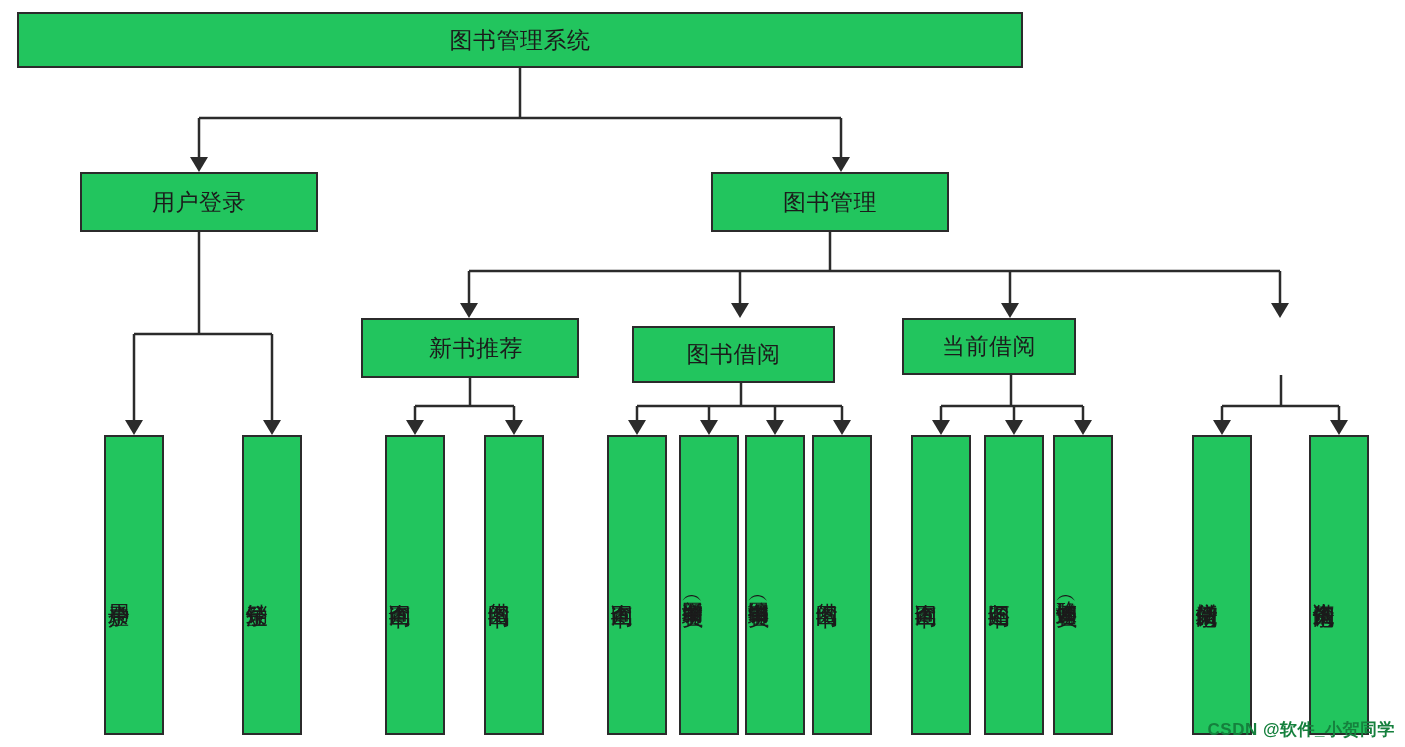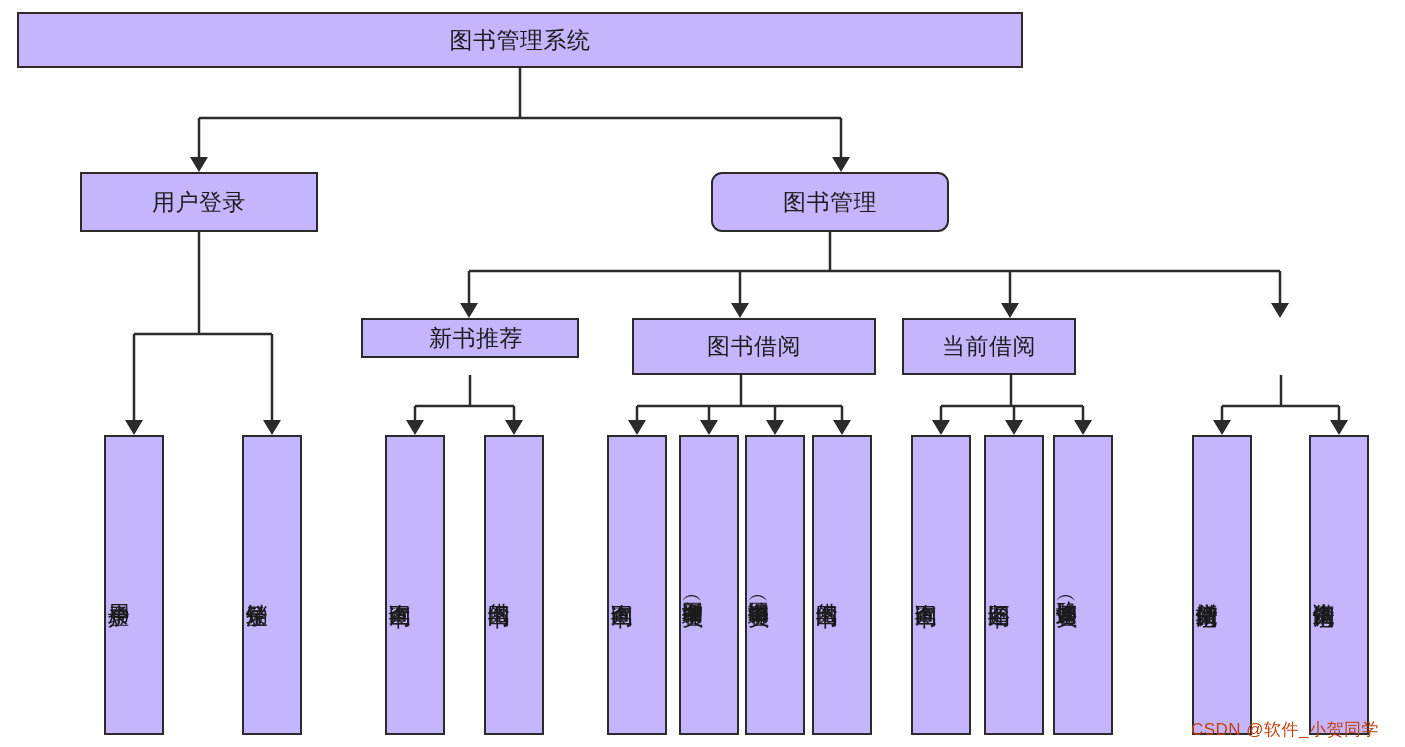--- a/index.html
+++ b/index.html
@@ -14,21 +14,21 @@
     position: relative;
     width: 1405px;
     height: 747px;
     background: #ffffff;
     overflow: hidden;
   }
   .node {
     position: absolute;
     box-sizing: border-box;
     border: 2.5px solid #2b2b2b;
-    background: #c4b5fd;
+    background: #22c55e;
     display: flex;
     align-items: center;
     justify-content: center;
     color: #1b1b1b;
   }
   .node-label {
     font-size: 23px;
     line-height: 1.15;
     letter-spacing: 0.5px;
     white-space: nowrap;
@@ -63,26 +63,27 @@
   .link-line {
     stroke: #2b2b2b;
     stroke-width: 2.5;
     fill: none;
   }
   .arrow-head {
     fill: #2b2b2b;
   }
   #watermark {
     position: absolute;
-    right: 26px;
+    right: 10px;
     bottom: 6px;
     font-size: 17px;
-    color: #c2410c;
+    color: #15803d;
     white-space: nowrap;
     letter-spacing: 0.5px;
+    font-weight: bold;
   }
 </style>
 </head>
 <body>
 
 <div id="canvas">
 
   <svg class="links" viewBox="0 0 1405 747">
     <defs>
       <marker id="arrow" viewBox="0 0 10 12" refX="5" refY="11" markerWidth="9" markerHeight="11" orient="auto-start-reverse">
@@ -164,28 +165,28 @@
     </g>
   </svg>
 
   <div class="node" style="left:17px; top:12px; width:1006px; height:56px;">
     <span class="node-label">图书管理系统</span>
   </div>
 
   <div class="node" style="left:80px; top:172px; width:238px; height:60px;">
     <span class="node-label">用户登录</span>
   </div>
-  <div class="node" style="left:711px; top:172px; width:238px; height:60px;border-radius:11px;">
+  <div class="node" style="left:711px; top:172px; width:238px; height:60px;">
     <span class="node-label">图书管理</span>
   </div>
 
-  <div class="node" style="left:361px; top:318px; width:218px; height:40px;padding-left:12px;">
+  <div class="node" style="left:361px; top:318px; width:218px; height:60px;padding-left:12px;">
     <span class="node-label">新书推荐</span>
   </div>
-  <div class="node" style="left:632px; top:318px; width:244px; height:57px;">
+  <div class="node" style="left:632px; top:326px; width:203px; height:57px;">
     <span class="node-label">图书借阅</span>
   </div>
   <div class="node" style="left:902px; top:318px; width:174px; height:57px;">
     <span class="node-label">当前借阅</span>
   </div>
 
   <div class="node leaf" style="left:104px; top:435px; width:60px; height:300px;">
     <span class="node-label">用户登录</span>
   </div>
   <div class="node leaf" style="left:242px; top:435px; width:60px; height:300px;">

